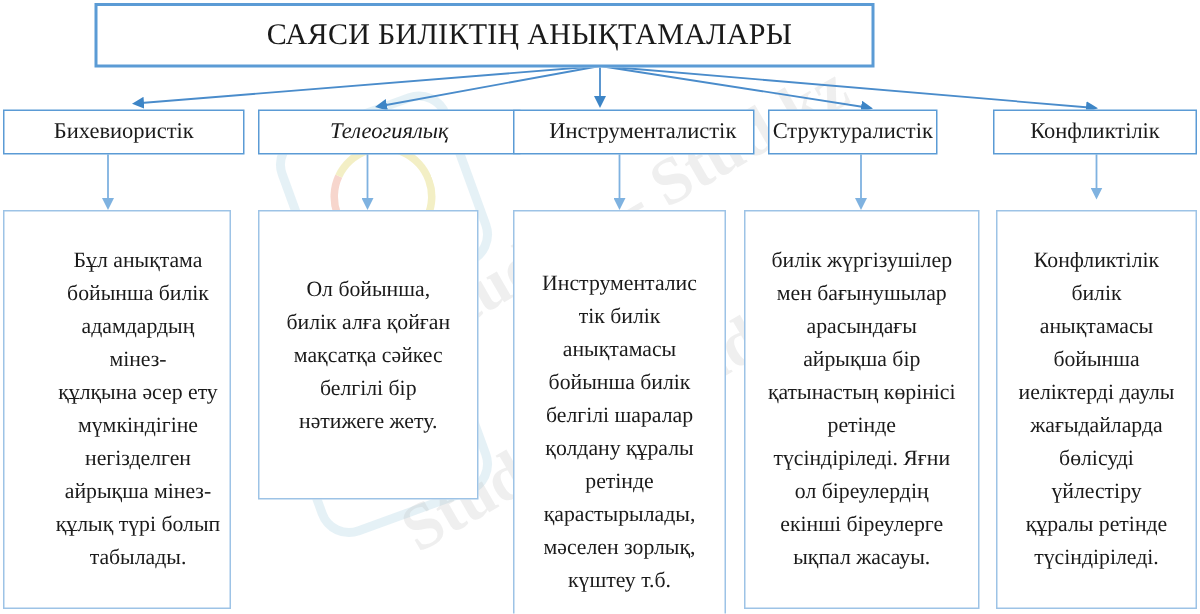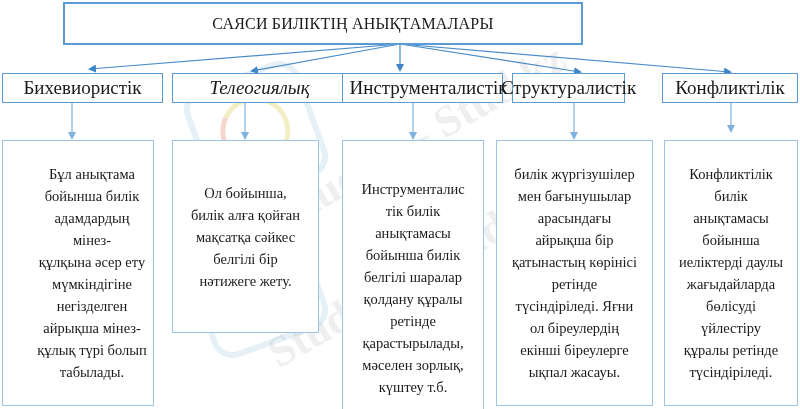--- a/index.html
+++ b/index.html
@@ -1,22 +1,22 @@
 <!DOCTYPE html>
 <html><head>
 <meta charset="utf-8">
 <style>
   html, body { margin:0; padding:0; }
   body { width:800px; height:409px; position:relative; background:#ffffff; overflow:hidden;
          font-family:"Liberation Serif", "DejaVu Serif", serif; color:#1a1a1a; }
   .box { position:absolute; box-sizing:border-box; border:1.5px solid #5b9bd5; background:#ffffff;
          display:flex; align-items:center; justify-content:center; text-align:center; }
-  .title-box { border:2px solid #5b9bd5; font-size:16px; letter-spacing:0.2px; }
+  .title-box { border:2px solid #5b9bd5; font-size:20px; letter-spacing:0.2px; }
   .title-box span { margin-left:60px; }
-  .head-box { font-size:19px; }
+  .head-box { font-size:15px; }
   .content-box { border-color:#9dc3e6; font-size:14.5px; line-height:22px; padding:0 4px; }
   .content-box span { white-space:pre-line; display:block; }
   svg.connectors { position:absolute; left:0; top:0; width:800px; height:409px; pointer-events:none; }
   .watermark { position:absolute; font-family:"Liberation Serif", serif; font-weight:bold;
                font-size:44px; color:rgba(180,180,180,0.22); transform:rotate(-30deg); white-space:nowrap; pointer-events:none; }
   .wm-logo { position:absolute; width:110px; height:110px; border:6px solid rgba(150,200,220,0.25);
              border-radius:22px; transform:rotate(-20deg); pointer-events:none; }
   .wm-logo::after { content:""; position:absolute; left:20px; top:18px; width:60px; height:60px; border-radius:50%;
              border:5px solid rgba(220,210,90,0.35); border-left-color:rgba(230,120,90,0.3); }
 </style>

